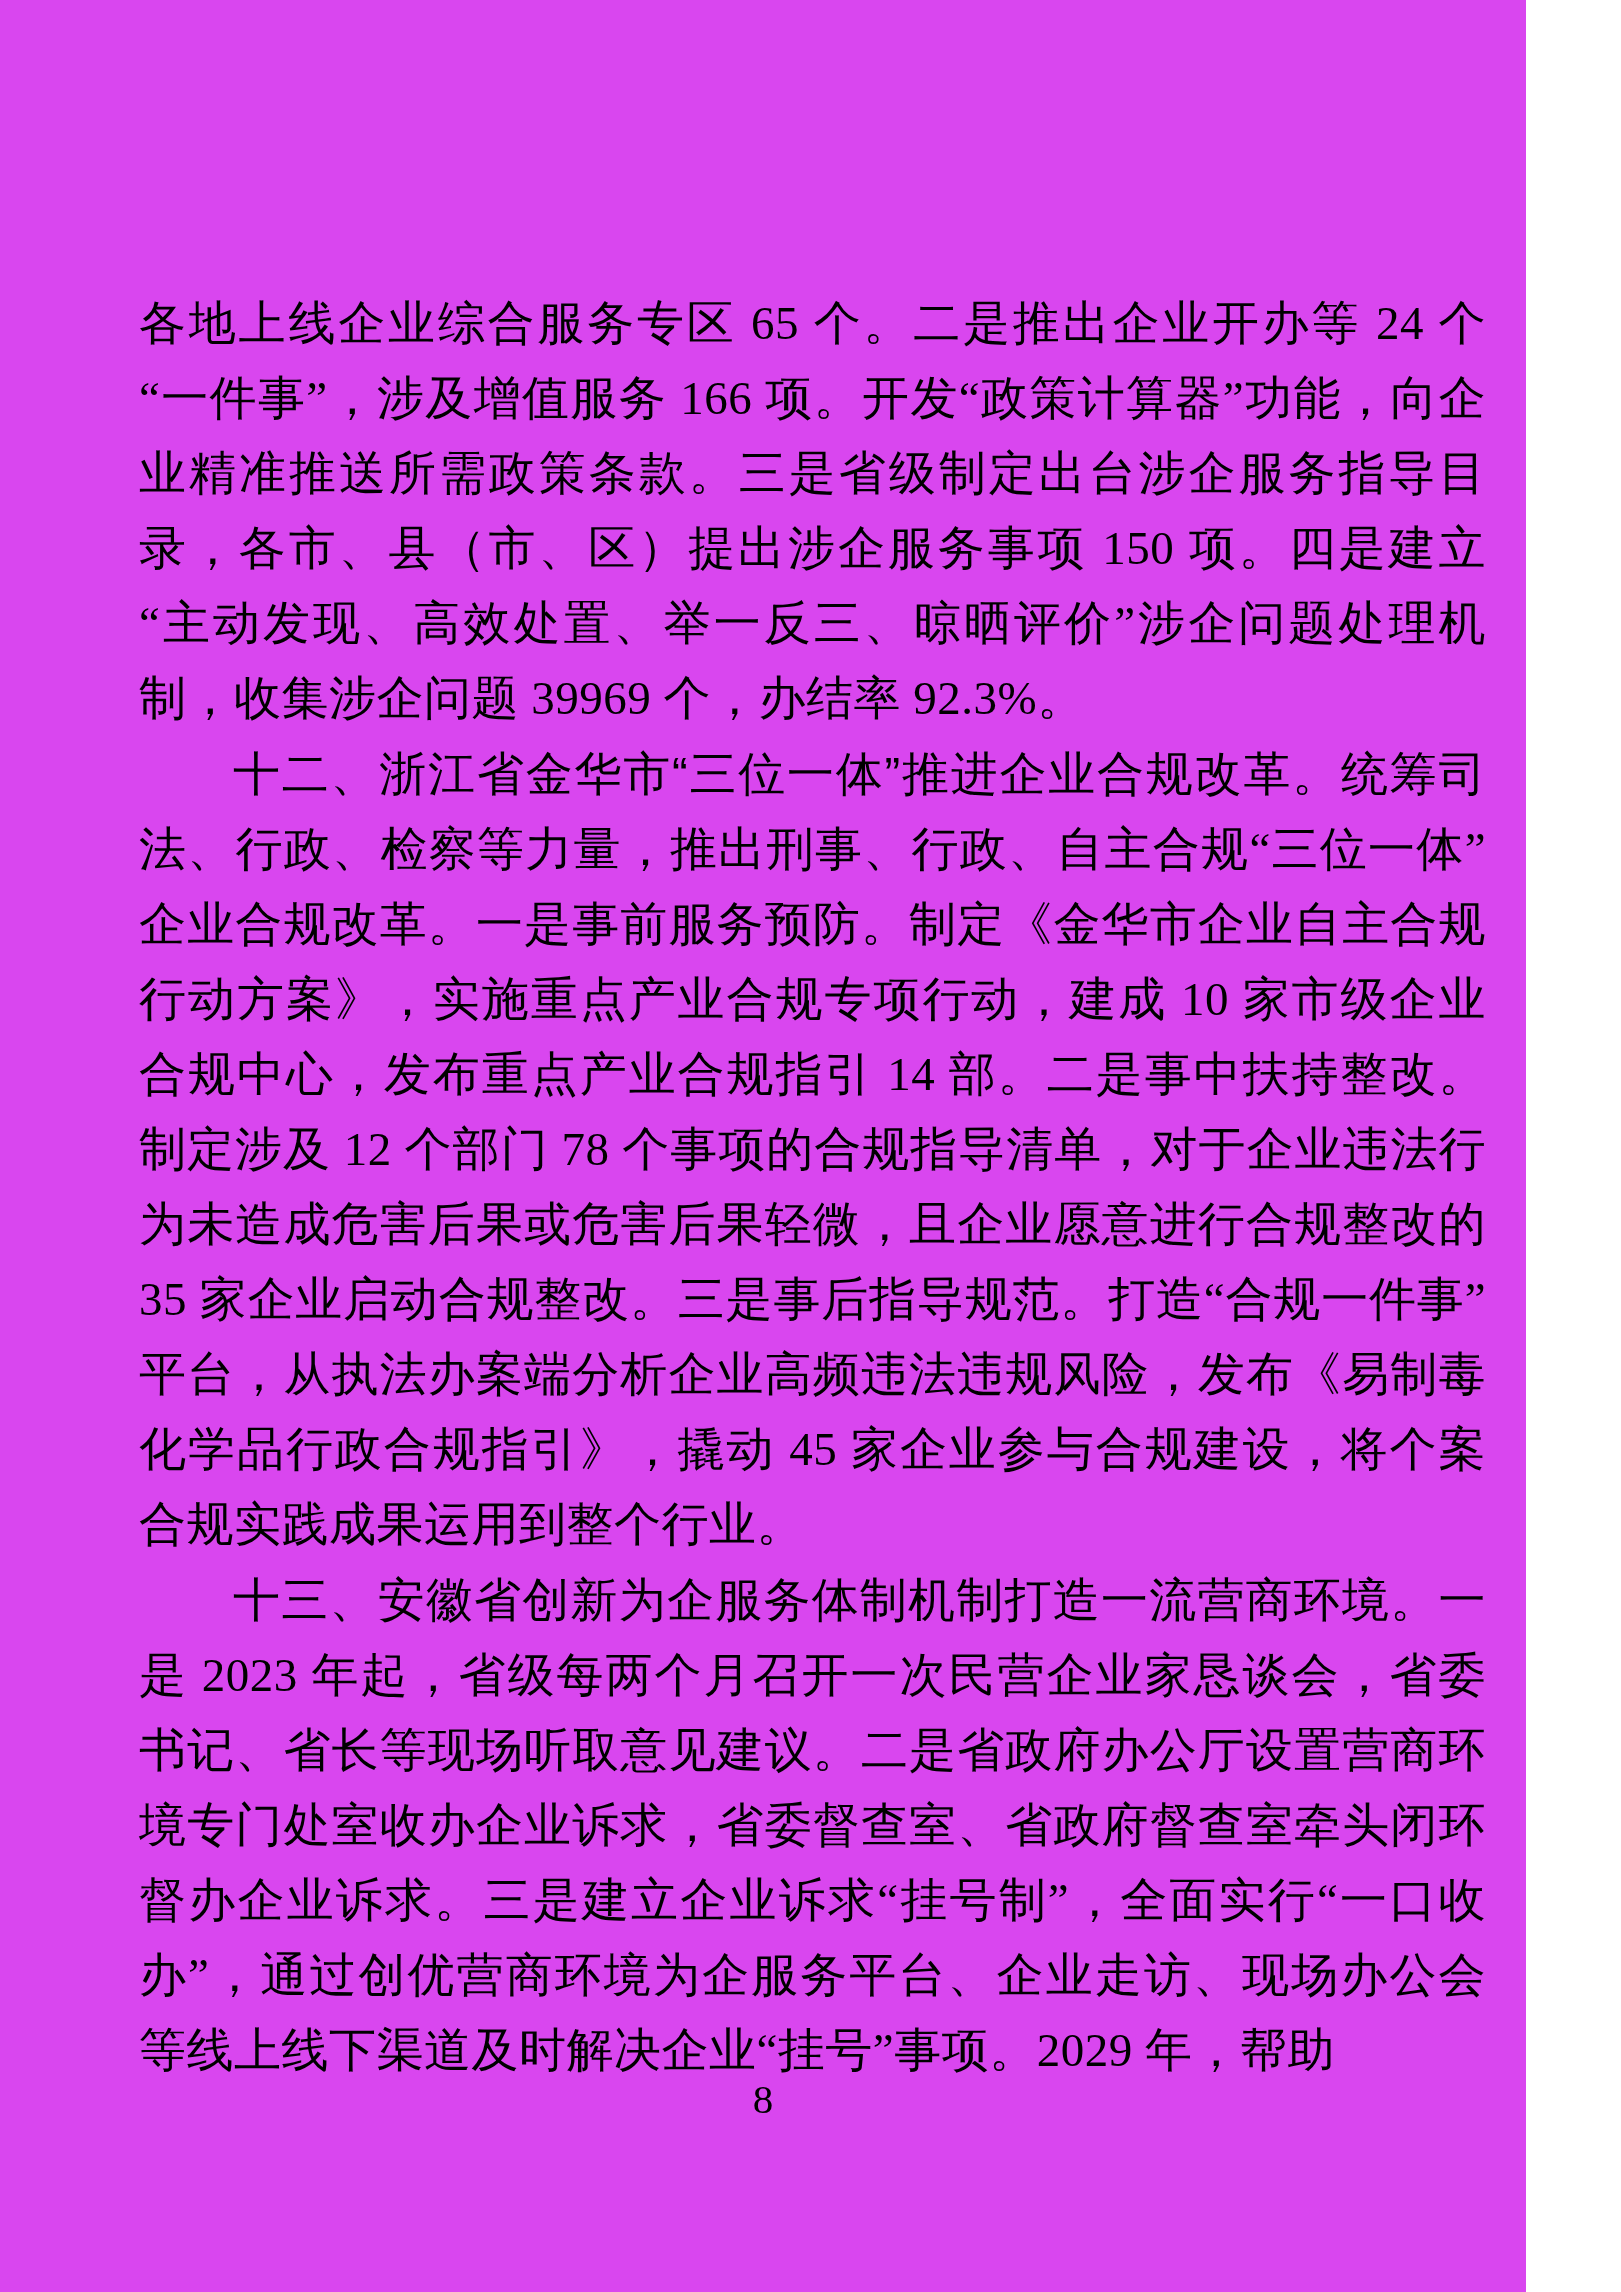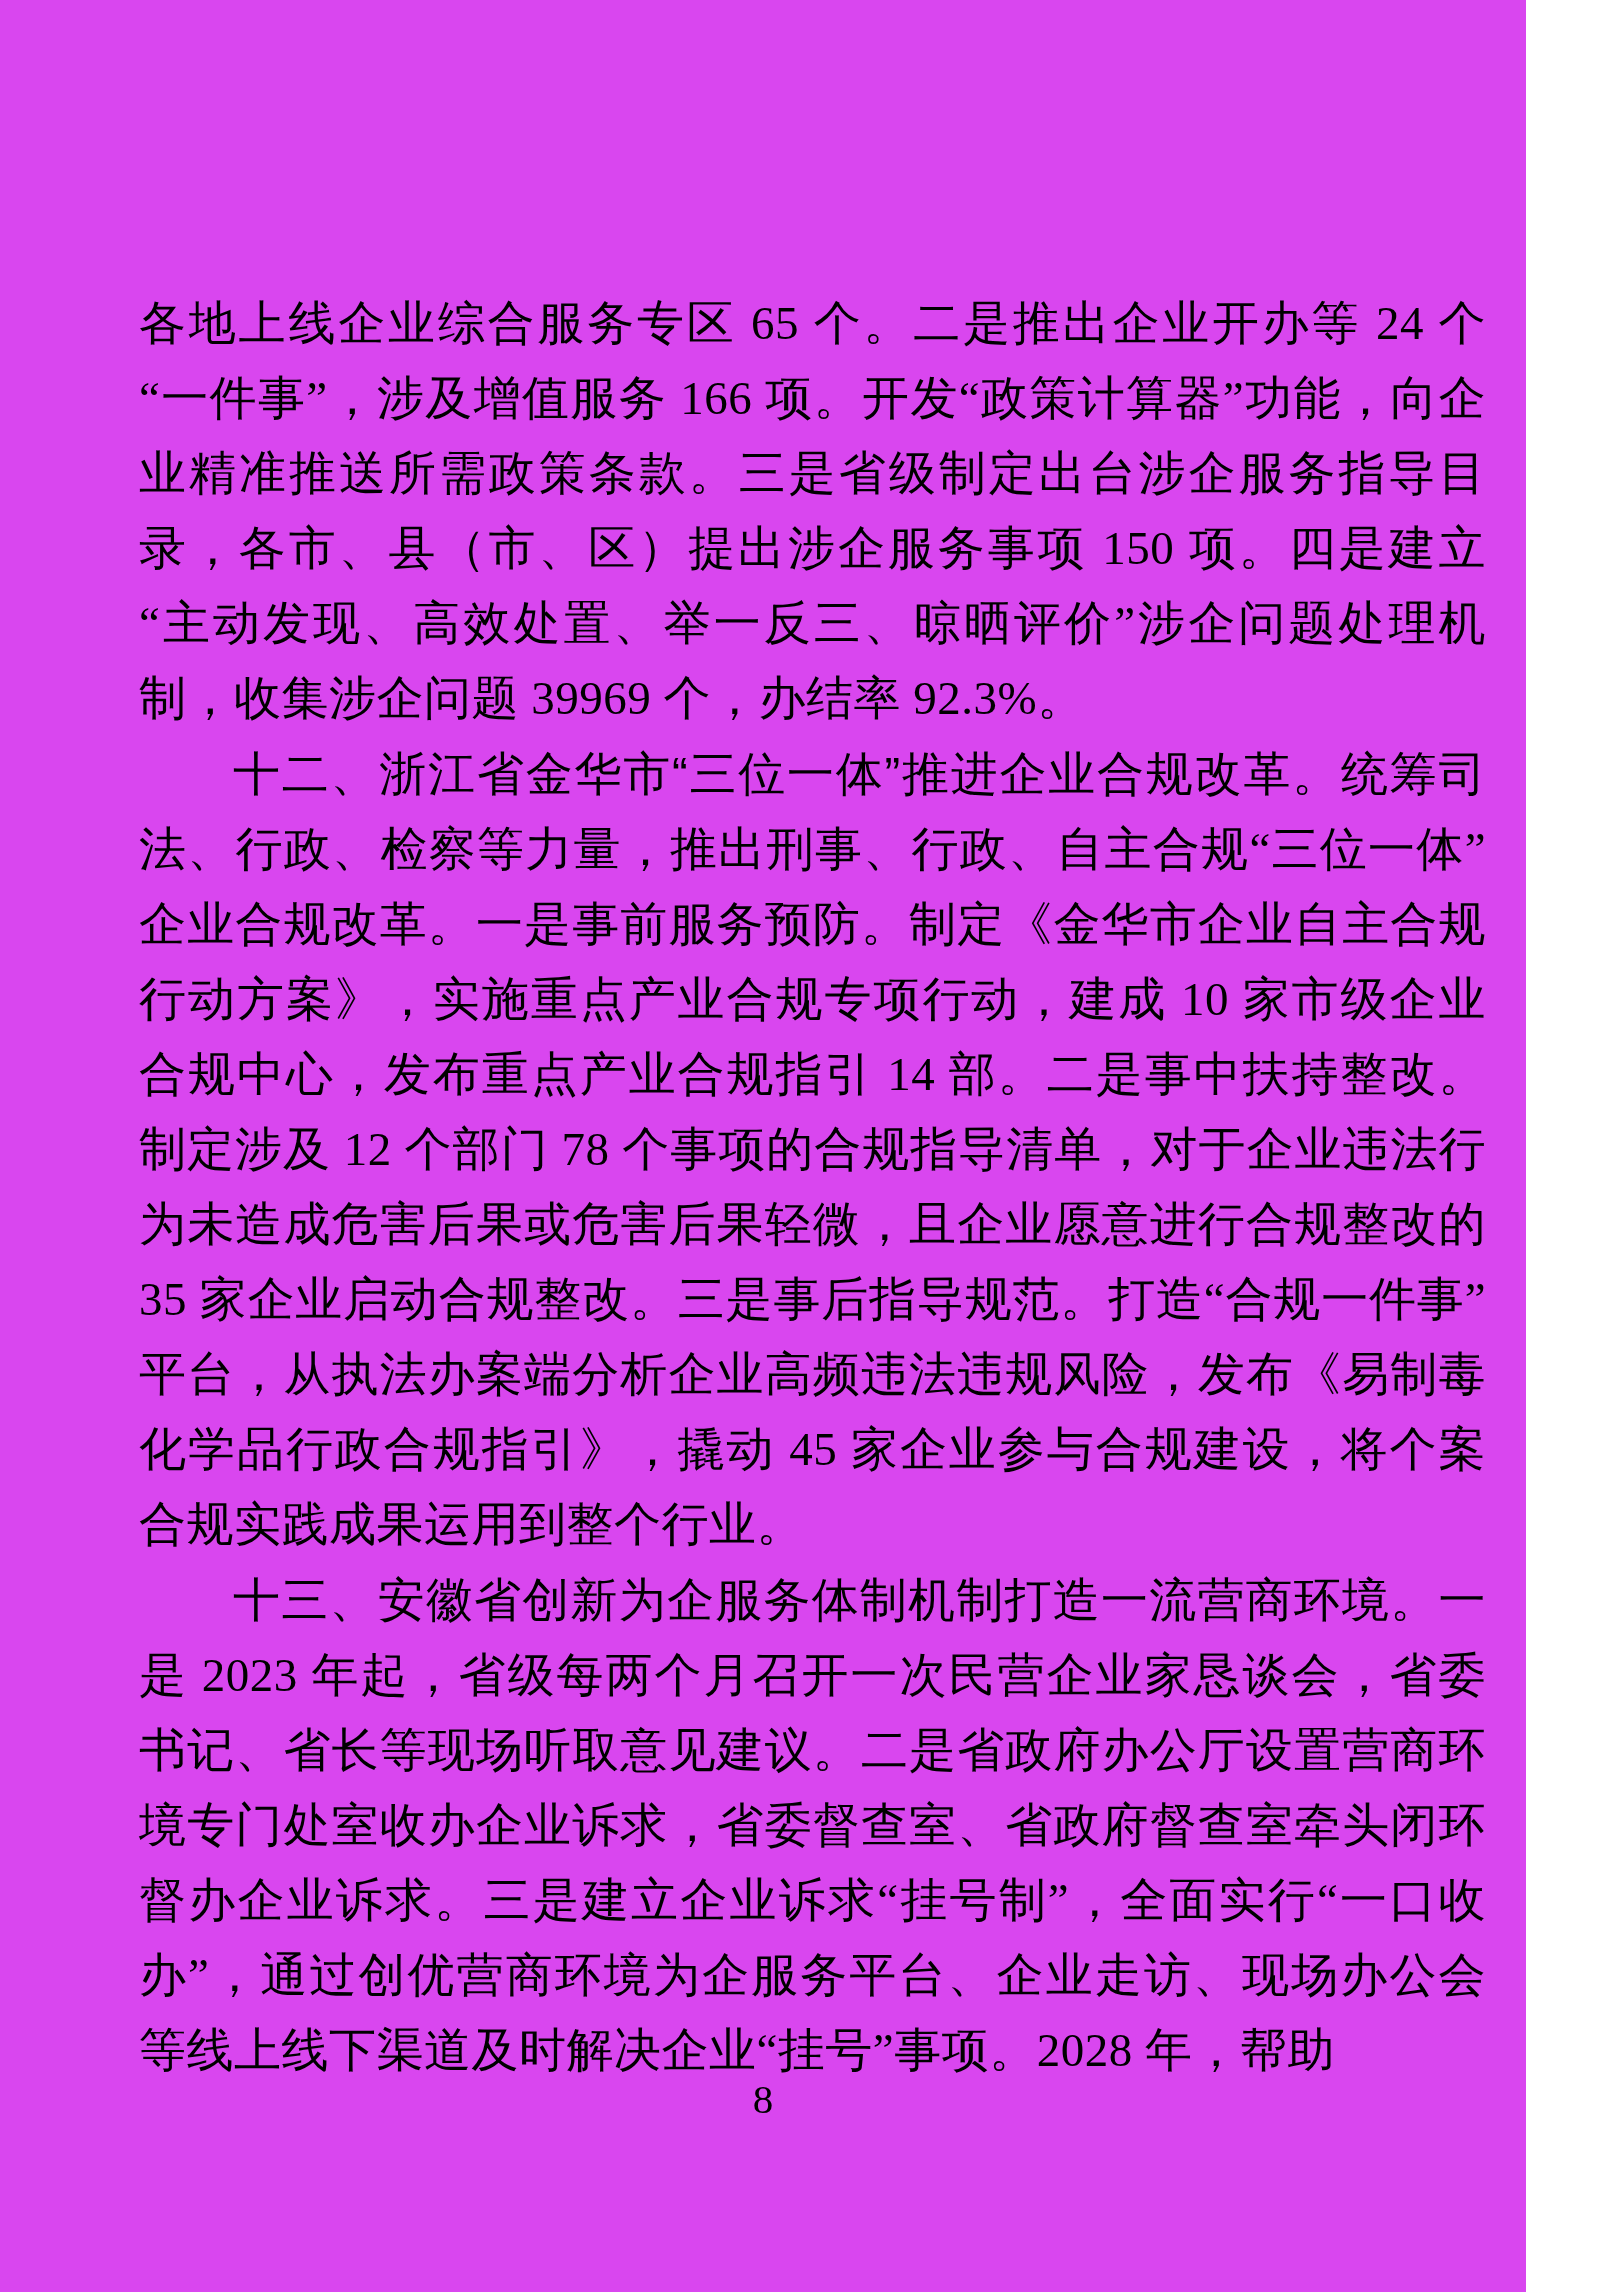--- a/index.html
+++ b/index.html
@@ -61,20 +61,20 @@
 
     <p class="para">
       <span class="run-normal">各地上线企业综合服务专区 65 个。二是推出企业开办等 24 个“一件事”，涉及增值服务 166 项。开发“政策计算器”功能，向企业精准推送所需政策条款。三是省级制定出台涉企服务指导目录，各市、县（市、区）提出涉企服务事项 150 项。四是建立“主动发现、高效处置、举一反三、晾晒评价”涉企问题处理机制，收集涉企问题 39969 个，办结率 92.3%。</span>
     </p>
 
     <p class="para indent">
       <span class="run-bold">十二、浙江省金华市“三位一体”推进企业合规改革。</span><span class="run-normal">统筹司法、行政、检察等力量，推出刑事、行政、自主合规“三位一体”企业合规改革。一是事前服务预防。制定《金华市企业自主合规行动方案》，实施重点产业合规专项行动，建成 10 家市级企业合规中心，发布重点产业合规指引 14 部。二是事中扶持整改。制定涉及 12 个部门 78 个事项的合规指导清单，对于企业违法行为未造成危害后果或危害后果轻微，且企业愿意进行合规整改的 35 家企业启动合规整改。三是事后指导规范。打造“合规一件事”平台，从执法办案端分析企业高频违法违规风险，发布《易制毒化学品行政合规指引》，撬动 45 家企业参与合规建设，将个案合规实践成果运用到整个行业。</span>
     </p>
 
     <p class="para indent">
-      <span class="run-bold">十三、安徽省创新为企服务体制机制打造一流营商环境。</span><span class="run-normal">一是 2023 年起，省级每两个月召开一次民营企业家恳谈会，省委书记、省长等现场听取意见建议。二是省政府办公厅设置营商环境专门处室收办企业诉求，省委督查室、省政府督查室牵头闭环督办企业诉求。三是建立企业诉求“挂号制”，全面实行“一口收办”，通过创优营商环境为企服务平台、企业走访、现场办公会等线上线下渠道及时解决企业“挂号”事项。2028 年，帮助</span>
+      <span class="run-bold">十三、安徽省创新为企服务体制机制打造一流营商环境。</span><span class="run-normal">一是 2023 年起，省级每两个月召开一次民营企业家恳谈会，省委书记、省长等现场听取意见建议。二是省政府办公厅设置营商环境专门处室收办企业诉求，省委督查室、省政府督查室牵头闭环督办企业诉求。三是建立企业诉求“挂号制”，全面实行“一口收办”，通过创优营商环境为企服务平台、企业走访、现场办公会等线上线下渠道及时解决企业“挂号”事项。2029 年，帮助</span>
     </p>
 
   </div>
 
   <div class="page-number">8</div>
 </div>
 
 
 </body></html>

